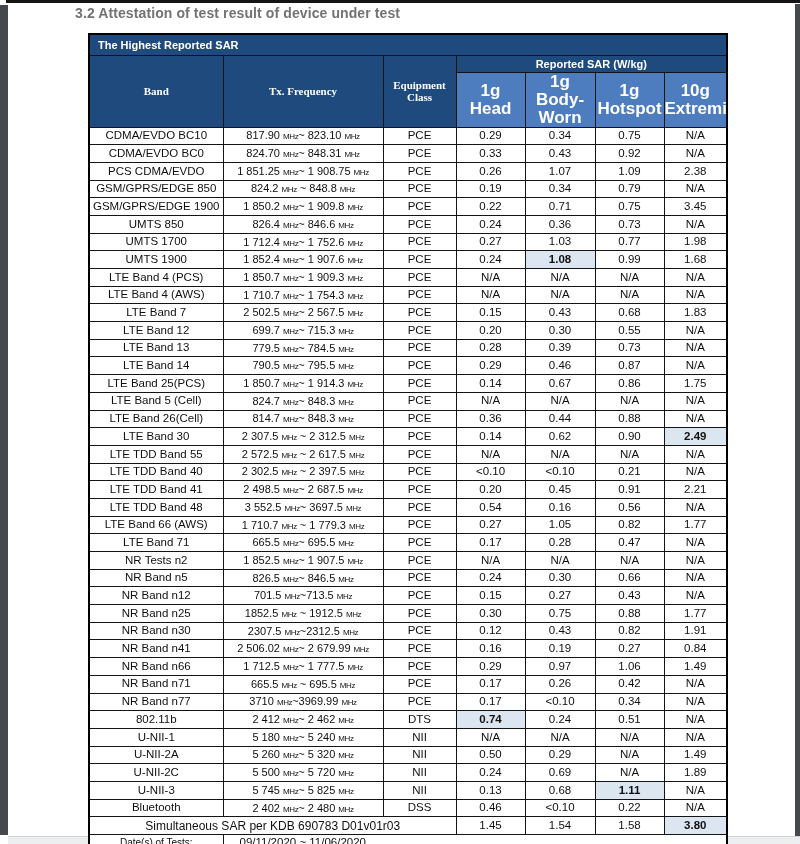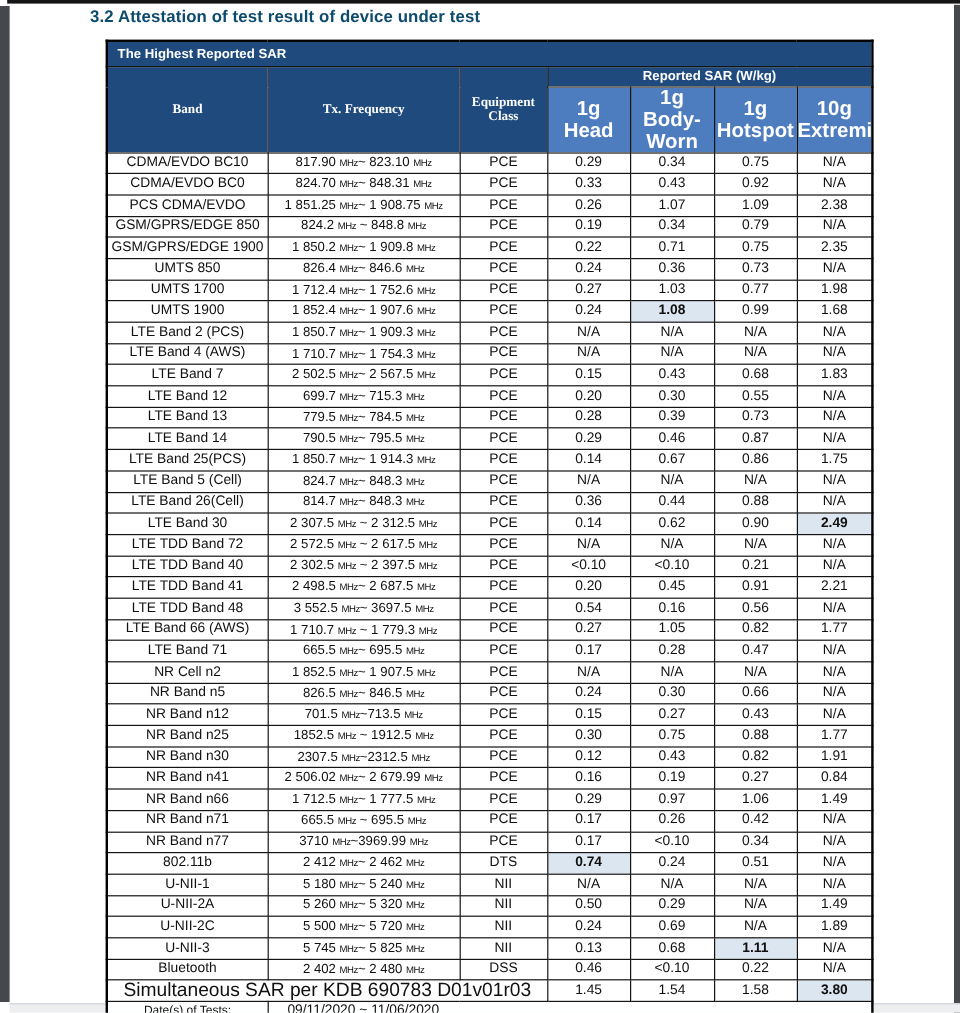--- a/index.html
+++ b/index.html
@@ -8,21 +8,21 @@
     background:#ffffff;
     font-family:"Liberation Sans", sans-serif;
     color:var(--text,#101010);
   }
   .edge-left{position:absolute;left:0;top:5px;width:8px;height:830px;background:var(--page-edge,#45484c);}
   .edge-right{position:absolute;right:0;top:4px;width:5px;height:840px;background:var(--page-edge,#45484c);}
   .top-rule{position:absolute;left:6px;right:0;top:0;height:3px;background:var(--top-rule,#151515);}
   .bottom-strip{position:absolute;left:8px;right:0;bottom:0;height:7px;background:var(--bottom-strip,#edeef0);border-top:1px solid #cfd2d6;}
   .section-title{
     position:absolute;left:75px;top:5px;margin:0;
-    font-size:14px;font-weight:bold;color:#0c4a6e;letter-spacing:0.1px;
+    font-size:14px;font-weight:bold;color:#737373;letter-spacing:0.1px;
   }
   .table-wrap{position:absolute;left:88px;top:33px;width:633px;}
   table{
     border-collapse:collapse;table-layout:fixed;width:100%;
     border:2px solid #000;
     font-size:11px;
   }
   th,td{border:1.5px solid var(--border,#141414);padding:0;text-align:center;vertical-align:middle;overflow:hidden;}
   th{font-weight:bold;color:#ffffff;}
   .bar-row th{
@@ -34,21 +34,21 @@
   .sub-row th{
     background:var(--header-light,#4d7dbe);
     height:21px;font-size:17px;line-height:1.05;
   }
   .prewrap{white-space:pre-line;}
   tbody tr{height:17.7px;}
   tbody td{font-size:11.5px;line-height:1;background:#ffffff;}
   td.freq{font-size:11px;margin-left:35px;}
   td .mhz{font-size:8px;letter-spacing:-0.4px;}
   td.hl{background:var(--highlight,#dce6f1);font-weight:bold;margin-left:44px;}
-  td.span-label{font-size:16px;}
+  td.span-label{font-size:12px;}
   td.dates-label{font-size:10px;}
   td.dates-value{text-align:left;padding-left:16px;font-size:11.5px;}
 </style>
 </head>
 <body>
 
 <div class="top-rule"></div>
 <div class="edge-left"></div>
 <div class="edge-right"></div>
 <div class="bottom-strip"></div>
@@ -125,21 +125,21 @@
           <td>0.79</td>
           <td>N/A</td>
         </tr>
         <tr>
           <td class="band">GSM/GPRS/EDGE 1900</td>
           <td class="freq">1 850.2 <span class="mhz">MHz</span>~ 1 909.8 <span class="mhz">MHz</span></td>
           <td>PCE</td>
           <td>0.22</td>
           <td>0.71</td>
           <td>0.75</td>
-          <td>2.35</td>
+          <td>3.45</td>
         </tr>
         <tr>
           <td class="band">UMTS 850</td>
           <td class="freq">826.4 <span class="mhz">MHz</span>~ 846.6 <span class="mhz">MHz</span></td>
           <td>PCE</td>
           <td>0.24</td>
           <td>0.36</td>
           <td>0.73</td>
           <td>N/A</td>
         </tr>
@@ -155,21 +155,21 @@
         <tr>
           <td class="band">UMTS 1900</td>
           <td class="freq">1 852.4 <span class="mhz">MHz</span>~ 1 907.6 <span class="mhz">MHz</span></td>
           <td>PCE</td>
           <td>0.24</td>
           <td class="hl">1.08</td>
           <td>0.99</td>
           <td>1.68</td>
         </tr>
         <tr>
-          <td class="band">LTE Band 2 (PCS)</td>
+          <td class="band">LTE Band 4 (PCS)</td>
           <td class="freq">1 850.7 <span class="mhz">MHz</span>~ 1 909.3 <span class="mhz">MHz</span></td>
           <td>PCE</td>
           <td>N/A</td>
           <td>N/A</td>
           <td>N/A</td>
           <td>N/A</td>
         </tr>
         <tr>
           <td class="band">LTE Band 4 (AWS)</td>
           <td class="freq">1 710.7 <span class="mhz">MHz</span>~ 1 754.3 <span class="mhz">MHz</span></td>
@@ -245,21 +245,21 @@
         <tr>
           <td class="band">LTE Band 30</td>
           <td class="freq">2 307.5 <span class="mhz">MHz</span> ~ 2 312.5 <span class="mhz">MHz</span></td>
           <td>PCE</td>
           <td>0.14</td>
           <td>0.62</td>
           <td>0.90</td>
           <td class="hl">2.49</td>
         </tr>
         <tr>
-          <td class="band">LTE TDD Band 72</td>
+          <td class="band">LTE TDD Band 55</td>
           <td class="freq">2 572.5 <span class="mhz">MHz</span> ~ 2 617.5 <span class="mhz">MHz</span></td>
           <td>PCE</td>
           <td>N/A</td>
           <td>N/A</td>
           <td>N/A</td>
           <td>N/A</td>
         </tr>
         <tr>
           <td class="band">LTE TDD Band 40</td>
           <td class="freq">2 302.5 <span class="mhz">MHz</span> ~ 2 397.5 <span class="mhz">MHz</span></td>
@@ -299,21 +299,21 @@
         <tr>
           <td class="band">LTE Band 71</td>
           <td class="freq">665.5 <span class="mhz">MHz</span>~ 695.5 <span class="mhz">MHz</span></td>
           <td>PCE</td>
           <td>0.17</td>
           <td>0.28</td>
           <td>0.47</td>
           <td>N/A</td>
         </tr>
         <tr>
-          <td class="band">NR Cell n2</td>
+          <td class="band">NR Tests n2</td>
           <td class="freq">1 852.5 <span class="mhz">MHz</span>~ 1 907.5 <span class="mhz">MHz</span></td>
           <td>PCE</td>
           <td>N/A</td>
           <td>N/A</td>
           <td>N/A</td>
           <td>N/A</td>
         </tr>
         <tr>
           <td class="band">NR Band n5</td>
           <td class="freq">826.5 <span class="mhz">MHz</span>~ 846.5 <span class="mhz">MHz</span></td>

